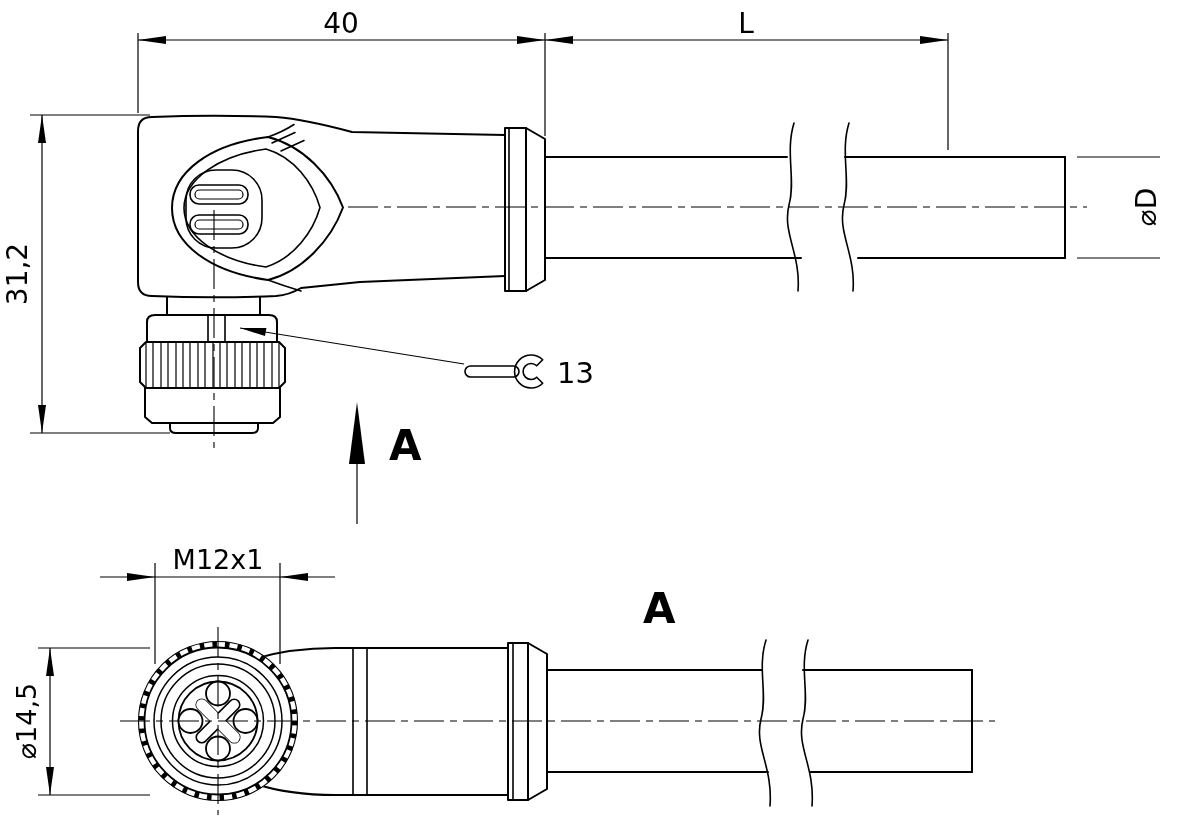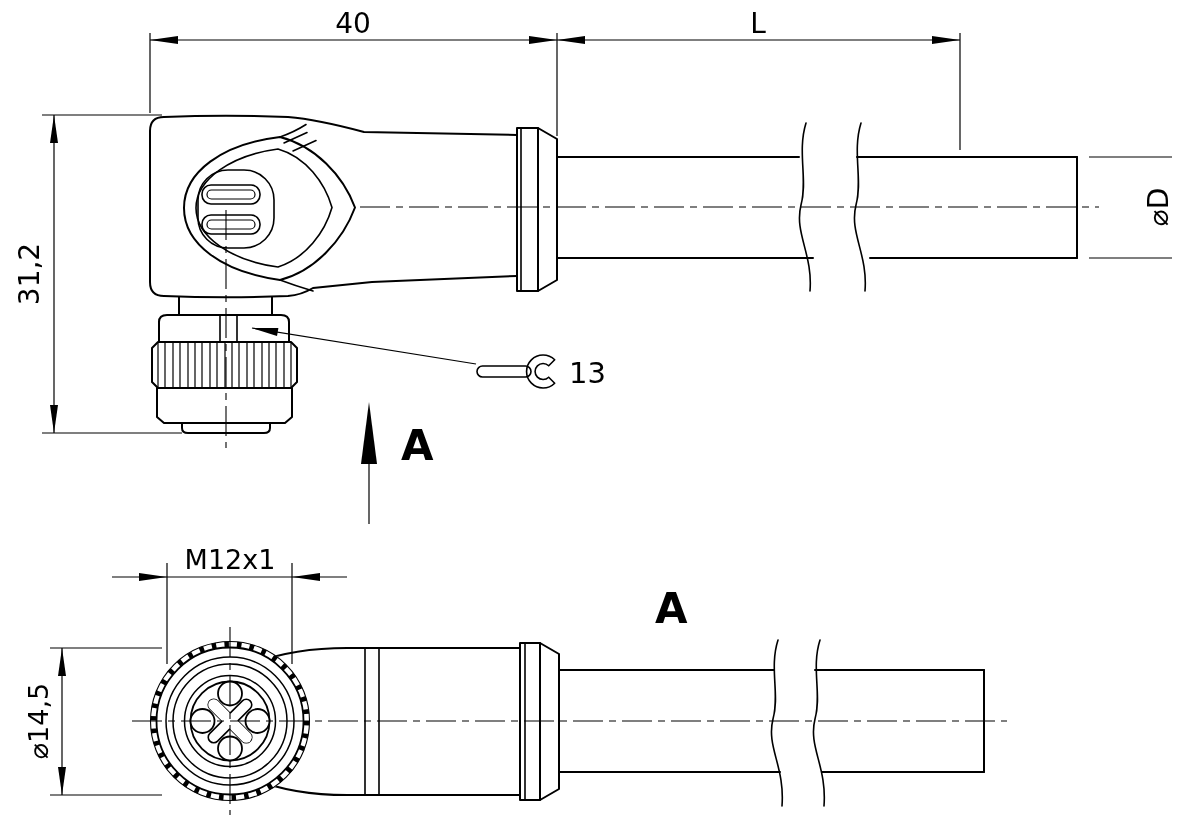--- a/index.html
+++ b/index.html
@@ -1,16 +1,16 @@
 <!DOCTYPE html>
 <html><head>
 <meta charset="utf-8">
 <style>
   html,body { margin:0; padding:0; background:#ffffff; }
-  .stage { position:relative; width:1160px; height:835px; background:#fff; overflow:hidden;padding-left:12px; }
+  .stage { position:relative; width:1160px; height:835px; background:#fff; overflow:hidden; }
   svg { display:block; }
   
   .ol  { fill:none; stroke:#000; stroke-width:2;   stroke-linejoin:round; stroke-linecap:round; }
   .ol2 { fill:none; stroke:#000; stroke-width:1.6; stroke-linejoin:round; stroke-linecap:round; }
   .thin{ fill:none; stroke:#000; stroke-width:1.2; stroke-linecap:butt; }
   .cl  { fill:none; stroke:#000; stroke-width:1.1; stroke-dasharray:30 6 7 6; stroke-linecap:butt; }
   .ah  { fill:#000; stroke:none; }
   .wfill { fill:#fff; }
   text { font-family:"DejaVu Sans","Liberation Sans",sans-serif; fill:#000; }
   .dim { font-size:28px; font-weight:500; }

